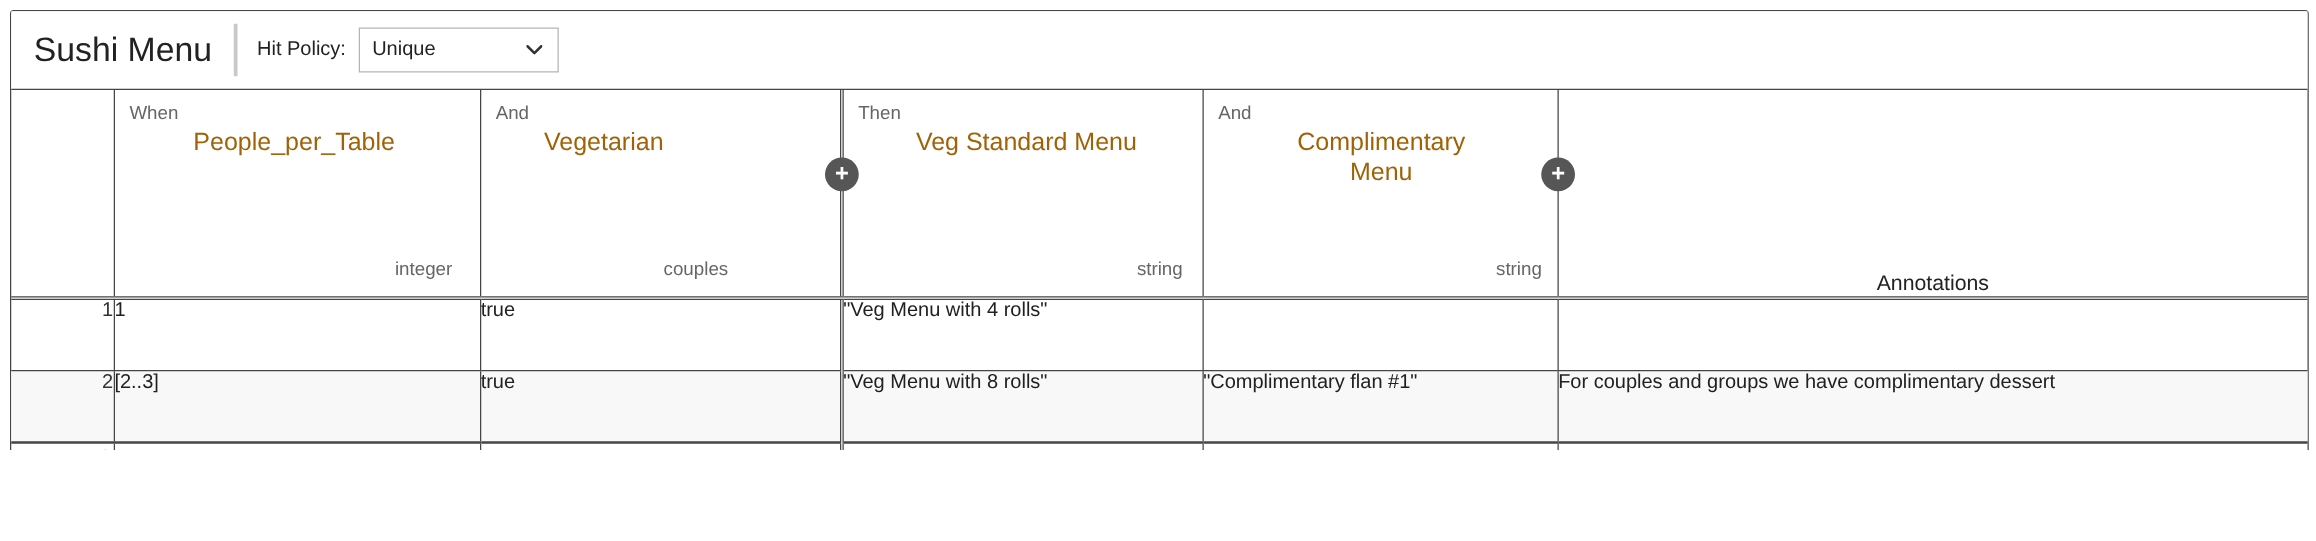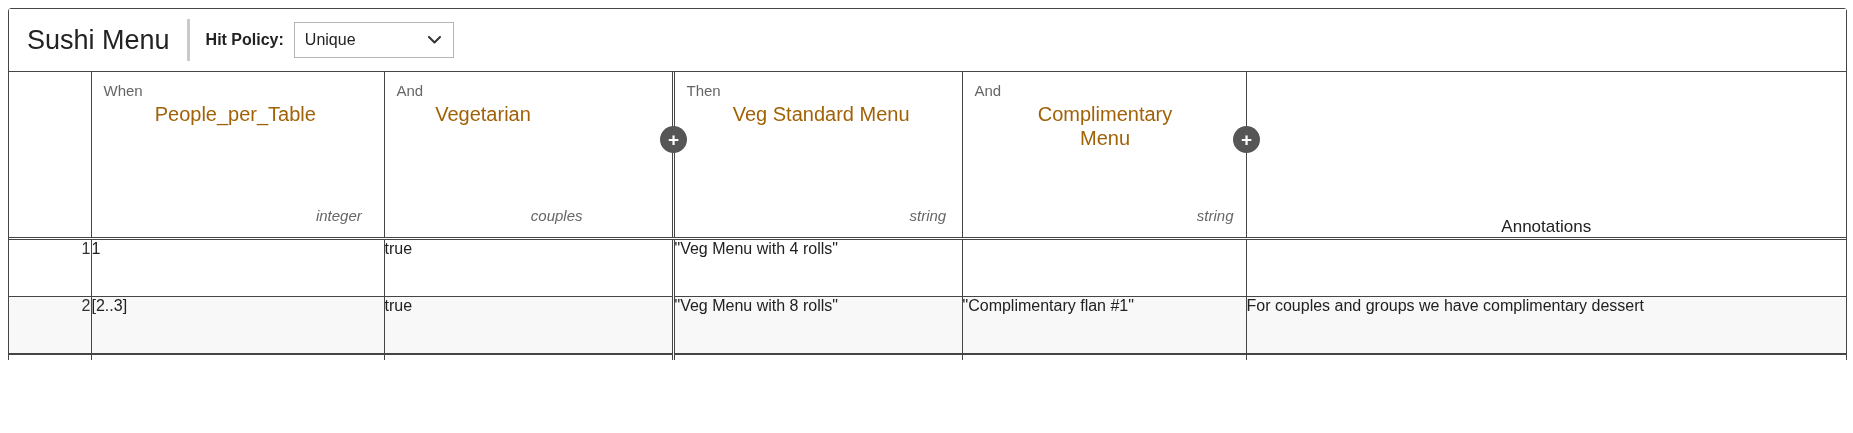--- a/index.html
+++ b/index.html
@@ -42,21 +42,21 @@
     cursor: text;
   }
   .tb-divider {
     width: 3px;
     height: 42px;
     background: #c9c9c9;
     margin: 0 16px 0 17px;
   }
   .hp-label {
     font-size: 16px;
-    font-weight: 700;
+    font-weight: 400;
     color: #222;
     margin-right: 10px;
     white-space: nowrap;
   }
   .hp-select {
     width: 160px;
     height: 36px;
     border: 1px solid #b5b5b5;
     background: #fff;
     display: flex;
@@ -111,21 +111,20 @@
     margin-top: 30px;
     line-height: 1.2;
   }
   .htype {
     margin-top: auto;
     text-align: right;
     font-size: 15px;
     color: #666;
     padding: 0 12px 12px 0;
     line-height: 1.1;
-    font-style: italic;
   }
   .annotations-hcell {
     display: flex;
     height: 100%;
     flex-direction: column;
     justify-content: flex-end;
     align-items: center;
     font-size: 17px;
     color: #222;
     padding-bottom: 13px;

